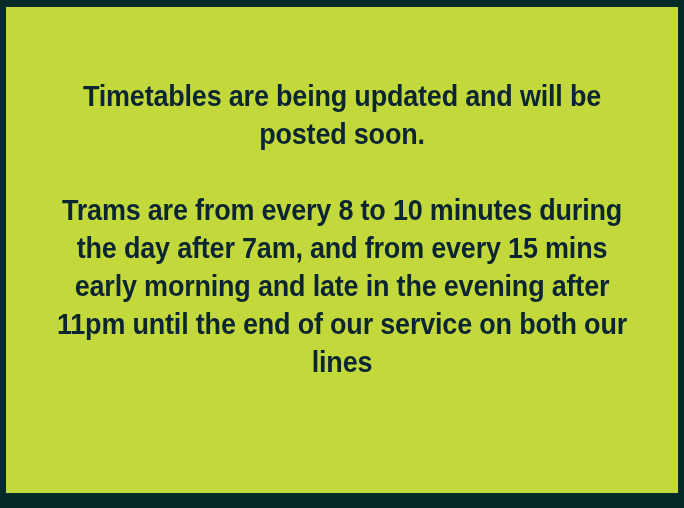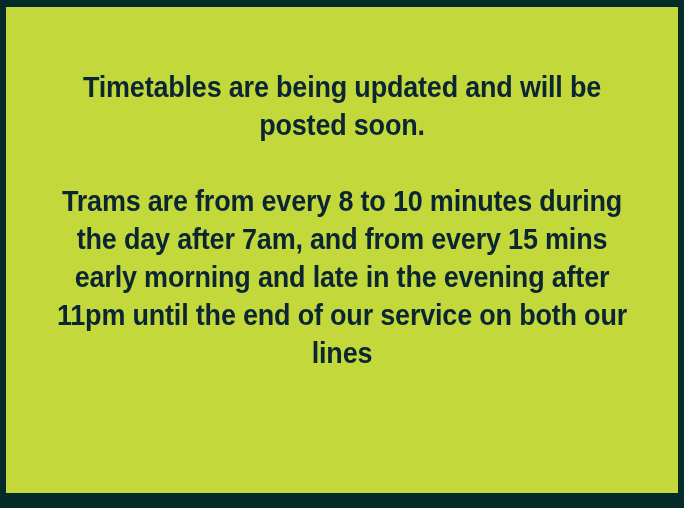--- a/index.html
+++ b/index.html
@@ -30,21 +30,21 @@
     bottom: 15px;
     background: #c3d93b;
     box-sizing: border-box;
     overflow: hidden;
   }
 
   #notice-body {
     position: absolute;
     left: 0;
     right: 0;
-    top: 61px;
+    top: 70px;
     padding: 0 28px;
     box-sizing: border-box;
     text-align: center;
   }
 
   .notice-paragraph {
     margin: 0;
     color: #0c2533;
     font-family: "Liberation Sans", sans-serif;
     font-weight: bold;

